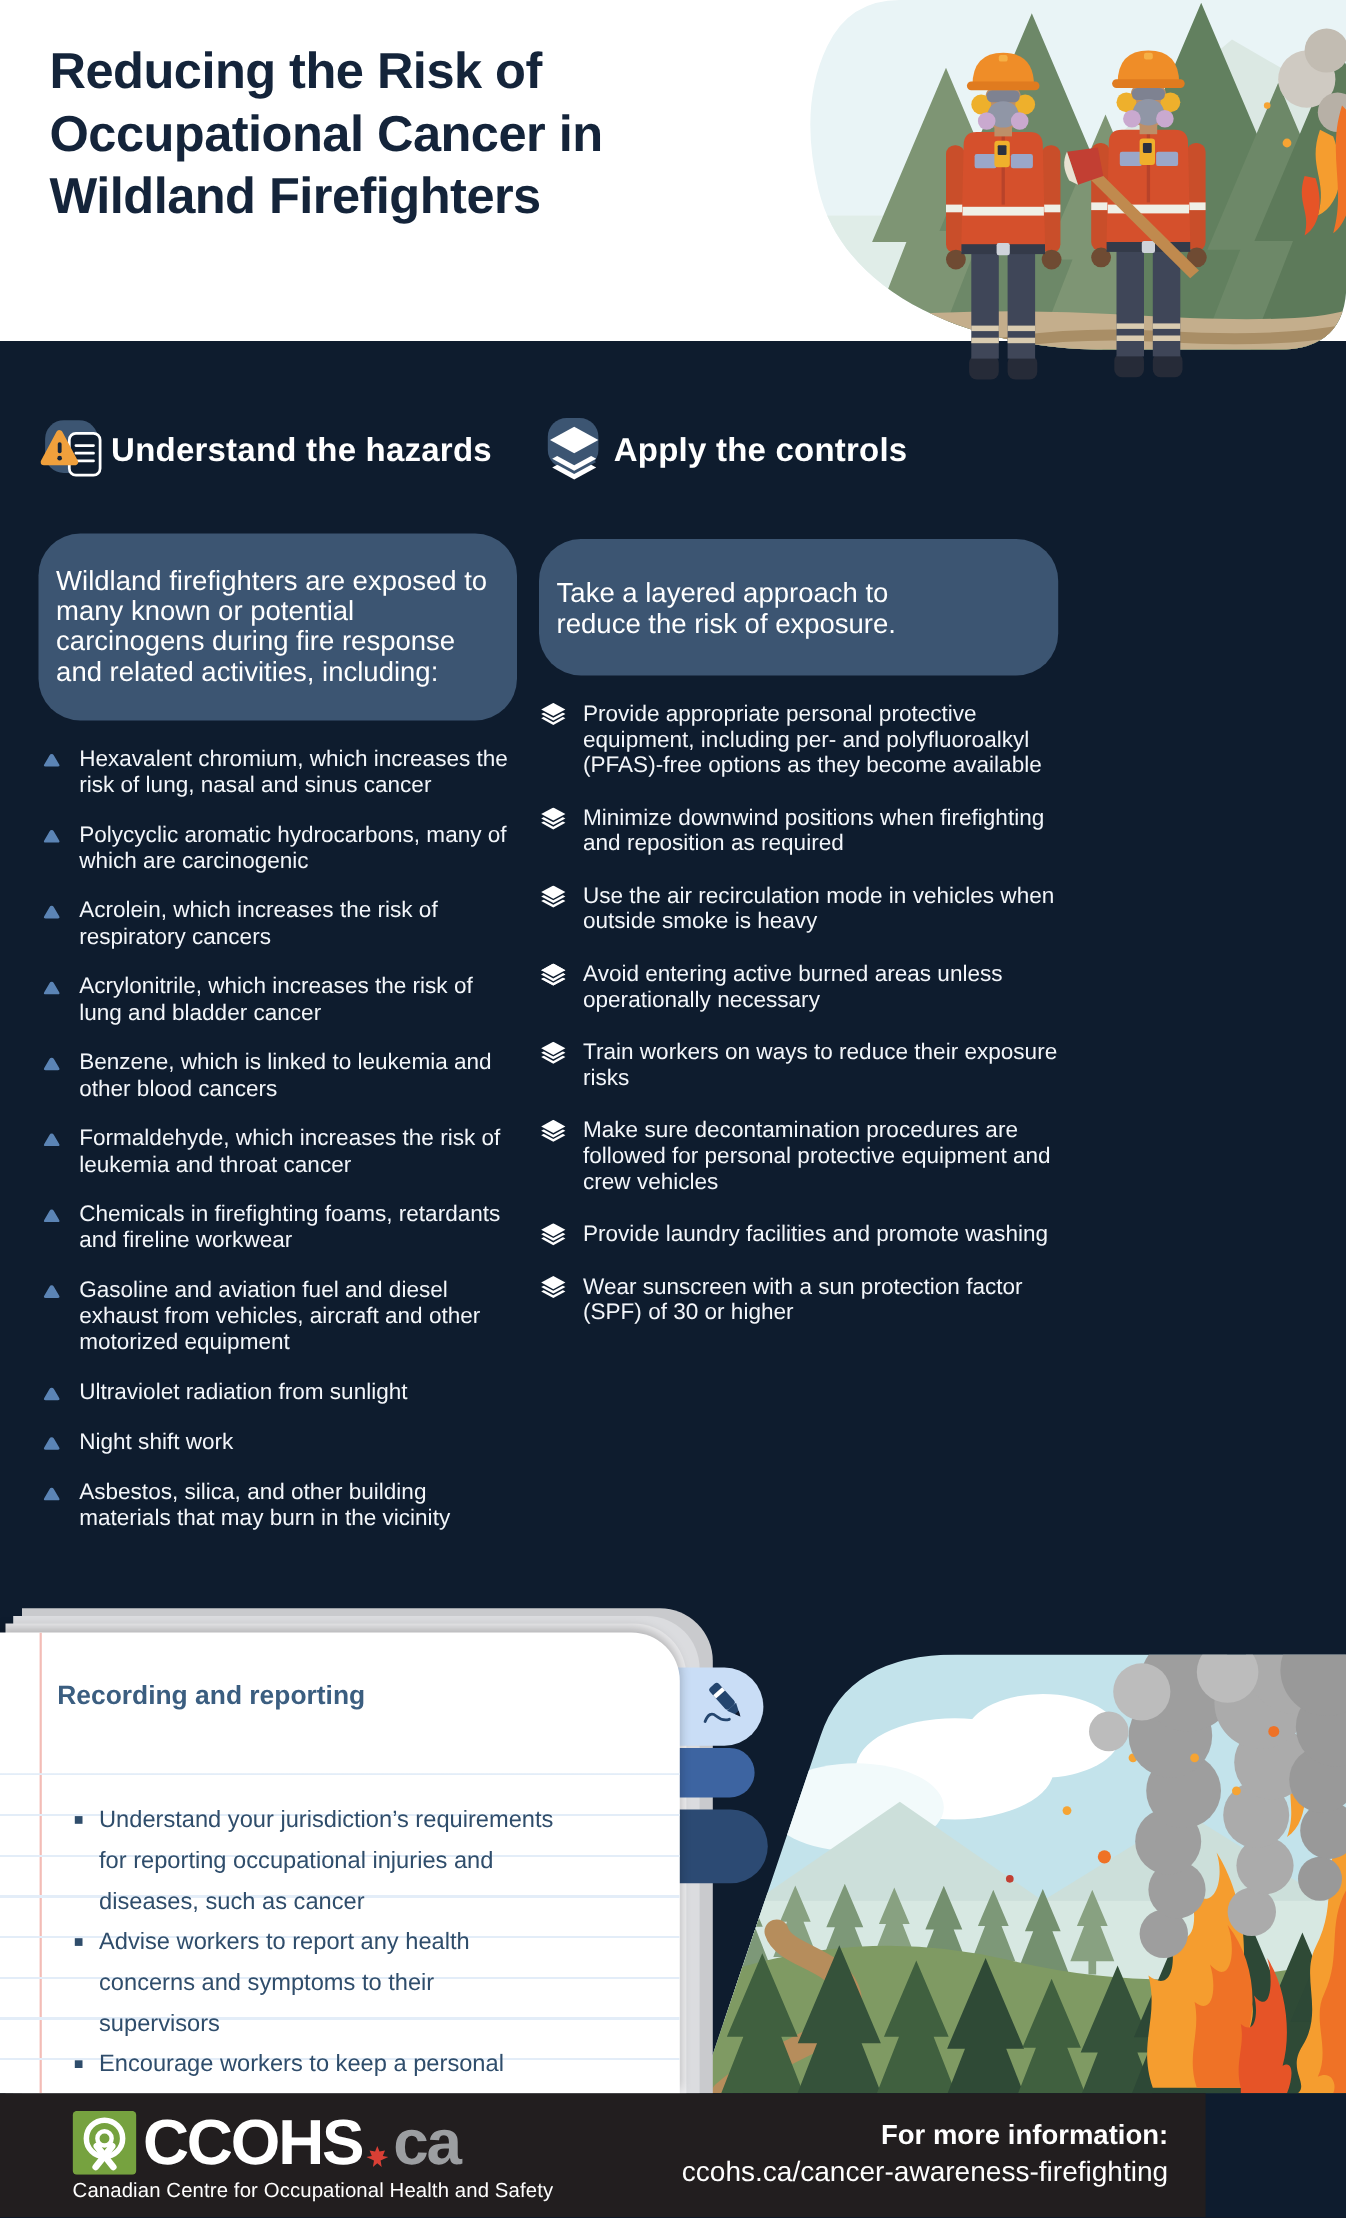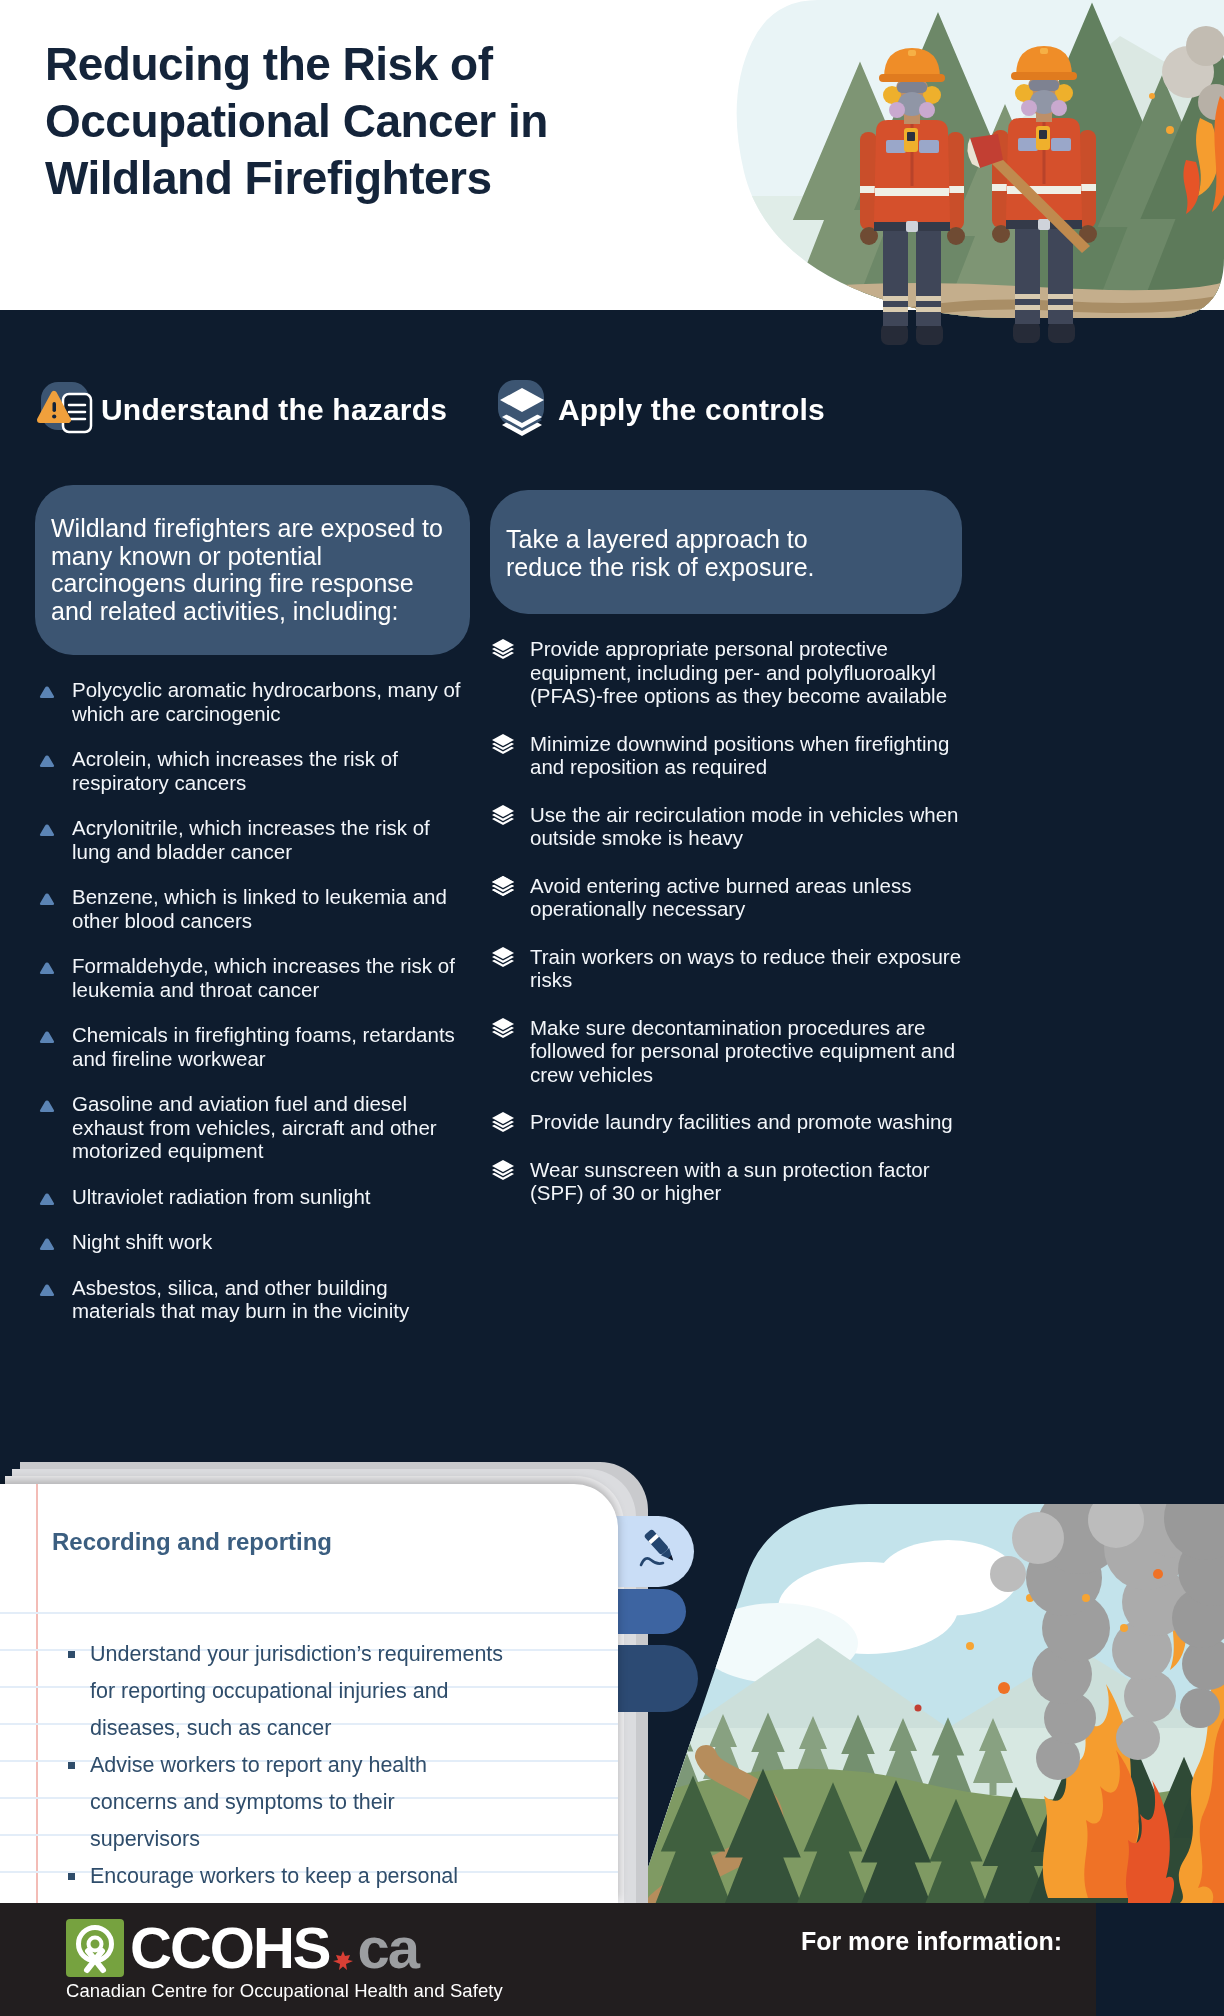--- a/index.html
+++ b/index.html
@@ -172,20 +172,28 @@
           <circle cx="19.2" cy="38.5" r="2.1" fill="#14243a"></circle>
         </svg>
       </span>
       <h2>Understand the hazards</h2>
     </div>
     <div class="intro-box">
       <p>Wildland firefighters are exposed to many known or potential carcinogens during fire response and related activities, including:</p>
     </div>
     <ul class="blist">
 
+        <li>
+          <span class="bullet">
+            <svg width="16" height="15" viewBox="0 0 16 15">
+              <path d="M8 1.5 Q9.3 1.5 10 2.8 L14.8 11 Q15.8 12.9 13.6 12.9 H2.4 Q0.2 12.9 1.2 11 L6 2.8 Q6.7 1.5 8 1.5 Z" fill="#5b84b5"></path>
+            </svg>
+          </span>
+          <span class="txt">Hexavalent chromium, which increases the risk of lung, nasal and sinus cancer</span>
+        </li>
 
         <li>
           <span class="bullet">
             <svg width="16" height="15" viewBox="0 0 16 15">
               <path d="M8 1.5 Q9.3 1.5 10 2.8 L14.8 11 Q15.8 12.9 13.6 12.9 H2.4 Q0.2 12.9 1.2 11 L6 2.8 Q6.7 1.5 8 1.5 Z" fill="#5b84b5"></path>
             </svg>
           </span>
           <span class="txt">Polycyclic aromatic hydrocarbons, many of which are carcinogenic</span>
         </li>
 
@@ -548,16 +556,17 @@
         <span class="brand-word">CCOHS</span>
         <svg class="maple" width="20" height="20" viewBox="0 0 20 20">
           <path d="M10 0 L12 5 L17 4 L15 9 L20 10 L13 13 L14 19 L10 15.5 L6 19 L7 13 L0 10 L5 9 L3 4 L8 5 Z" fill="#d93f35"></path>
         </svg>
         <span class="brand-ca">ca</span>
       </div>
       <div class="tagline">Canadian Centre for Occupational Health and Safety</div>
     </div>
     <div class="moreinfo">
       <div class="lbl">For more information:</div>
+      <div class="url">ccohs.ca/cancer-awareness-firefighting</div>
     </div>
   </footer>
 
 </div>
 
 </body></html>

